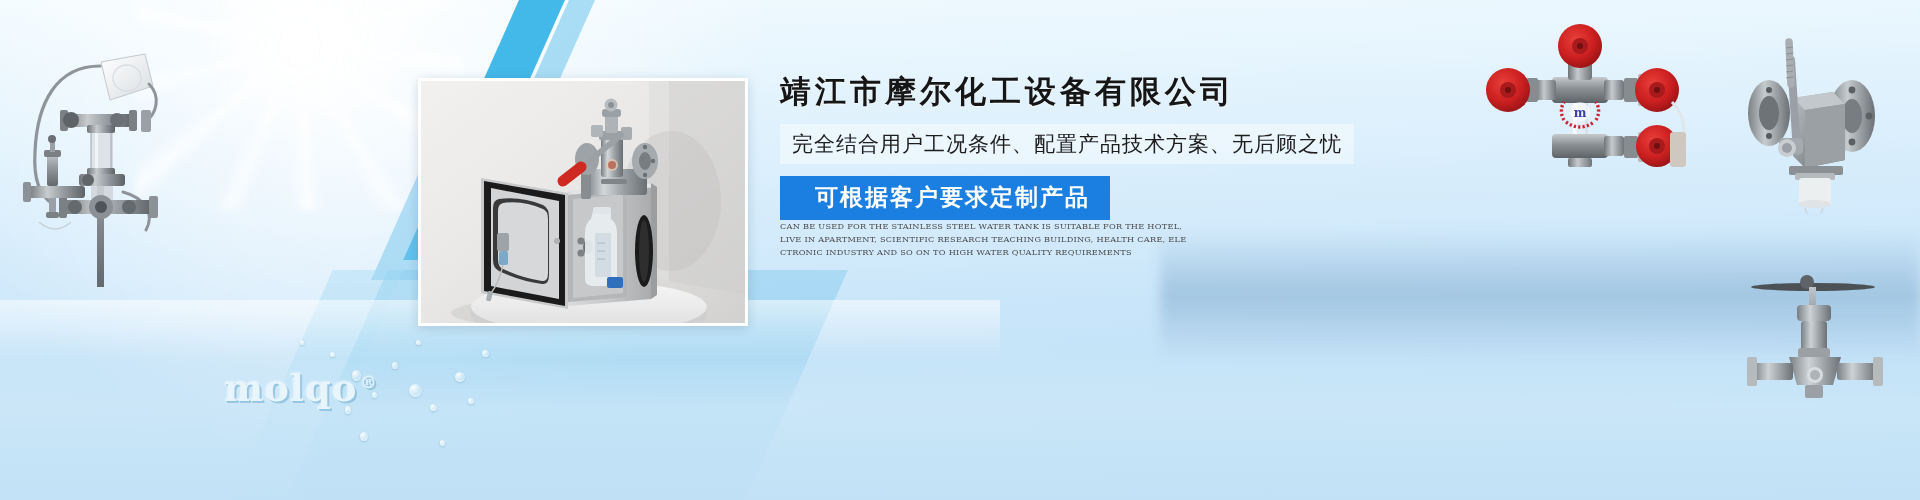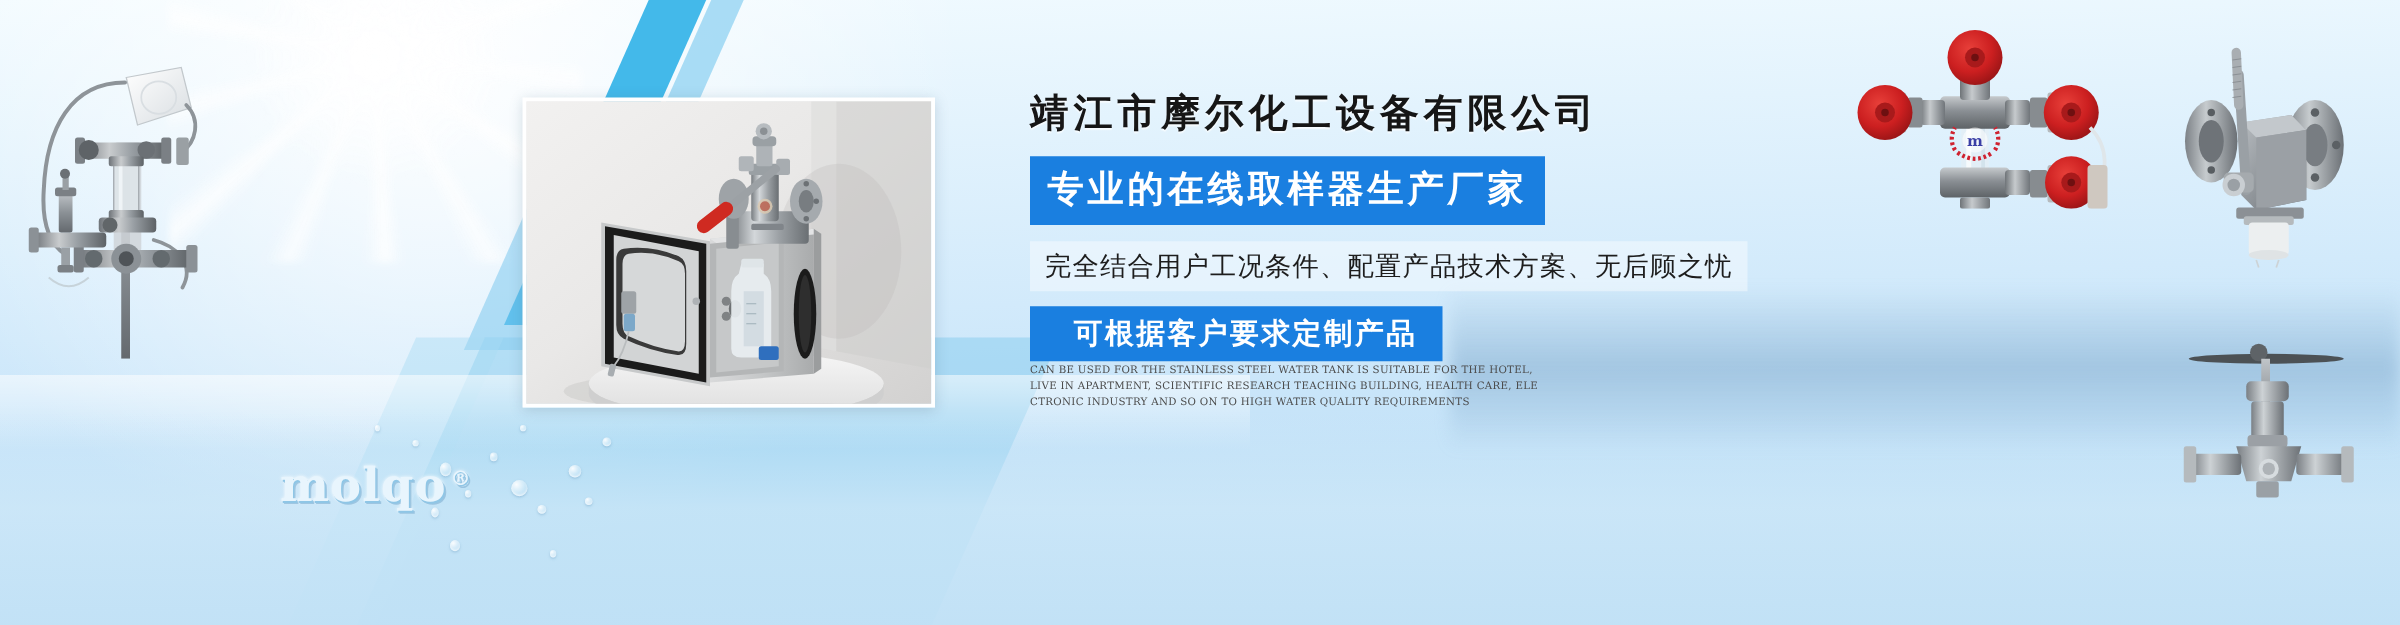--- a/index.html
+++ b/index.html
@@ -77,21 +77,21 @@
   .photo svg{display:block;}
 
   
   .equip{position:absolute;}
   #equip-left{left:5px;top:22px;width:175px;height:265px;}
   #equip-manifold{left:1480px;top:22px;width:215px;height:145px;}
   #equip-valve-top{left:1705px;top:20px;width:205px;height:195px;}
   #equip-valve-bottom{left:1745px;top:235px;width:175px;height:165px;}
 
   
-  .copy{position:absolute;left:824px;top:72px;width:620px;}
+  .copy{position:absolute;left:780px;top:72px;width:620px;}
   .company{
     font-family:"DejaVu Serif","Liberation Serif",serif;
     font-size:31px;font-weight:700;color:#161616;letter-spacing:4px;
     line-height:1.25;white-space:nowrap;
     text-shadow:0 1px 1px rgba(255,255,255,.7);
   }
   .hl-blue{
     display:inline-block;margin-top:14px;
     background:#1a7fe0;color:#ffffff;
     font-size:29px;font-weight:700;letter-spacing:3px;
@@ -505,21 +505,20 @@
 
       <circle cx="70" cy="140" r="8" fill="#d7dcdf"></circle>
       <circle cx="70" cy="140" r="5" fill="#aeb3b7"></circle>
 
       <rect x="60" y="150" width="18" height="13" rx="2" fill="#9aa0a5"></rect>
     </svg>
   </div>
 
   <div class="copy">
     <div class="company">靖江市摩尔化工设备有限公司</div>
-    <div><span class="hl-blue">专业的在线取样器生产厂家</span></div>
     <div><span class="hl-light">完全结合用户工况条件、配置产品技术方案、无后顾之忧</span></div>
     <div><span class="hl-blue2">可根据客户要求定制产品</span></div>
     <div class="eng">CAN BE USED FOR THE STAINLESS STEEL WATER TANK IS SUITABLE FOR THE HOTEL, LIVE IN APARTMENT, SCIENTIFIC RESEARCH TEACHING BUILDING, HEALTH CARE, ELECTRONIC INDUSTRY AND SO ON TO HIGH WATER QUALITY REQUIREMENTS</div>
   </div>
 
   <div class="logo">
     <span>molqo</span><sup>®</sup>
   </div>
 
 </div>

